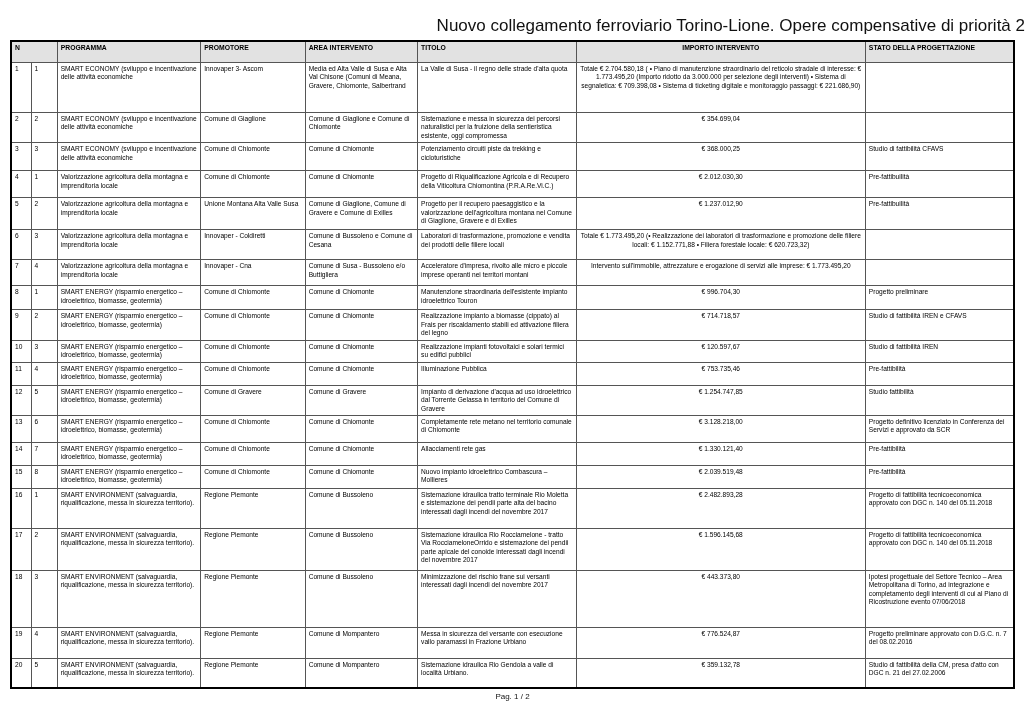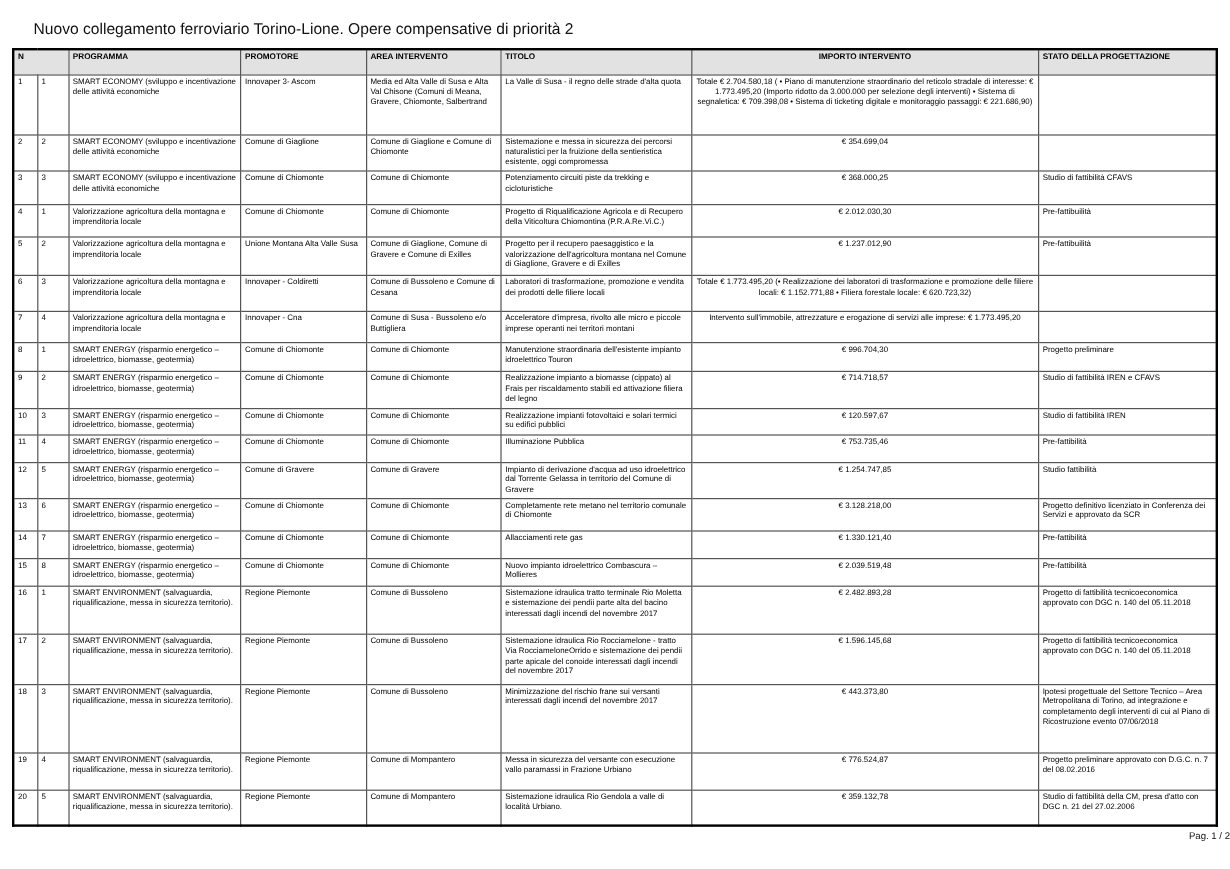--- a/index.html
+++ b/index.html
@@ -5,22 +5,22 @@
   html,body{margin:0;padding:0;background:#ffffff;}
   .page{
     position:relative;
     width:1025px;height:724px;
     background:#ffffff;
     font-family:"Liberation Sans","DejaVu Sans",sans-serif;
     color:#000;
     overflow:hidden;
   }
   .doc-title{
-    text-align:left;
-    font-size:13px;
+    text-align:right;
+    font-size:17px;
     padding-top:16px;
     color:#111;
     margin-left:28px;
   }
   table.report{
     position:absolute;
     left:10px;top:40px;
     width:1005px;
     border-collapse:collapse;
     table-layout:fixed;
@@ -73,21 +73,21 @@
   tbody tr:nth-child(15){height:23px;}
   tbody tr:nth-child(16){height:40px;}
   tbody tr:nth-child(17){height:42px;}
   tbody tr:nth-child(18){height:57px;}
   tbody tr:nth-child(19){height:31px;}
   tbody tr:nth-child(20){height:30px;}
   .page-footer{
     position:absolute;
     left:0;right:0;
     top:692px;
-    text-align:right;
+    text-align:center;
     font-size:8px;
     color:#111;
   }
 </style>
 </head>
 <body>
 
 <div class="page">
 
   <div class="doc-title">Nuovo collegamento ferroviario Torino-Lione. Opere compensative di priorità 2</div>

